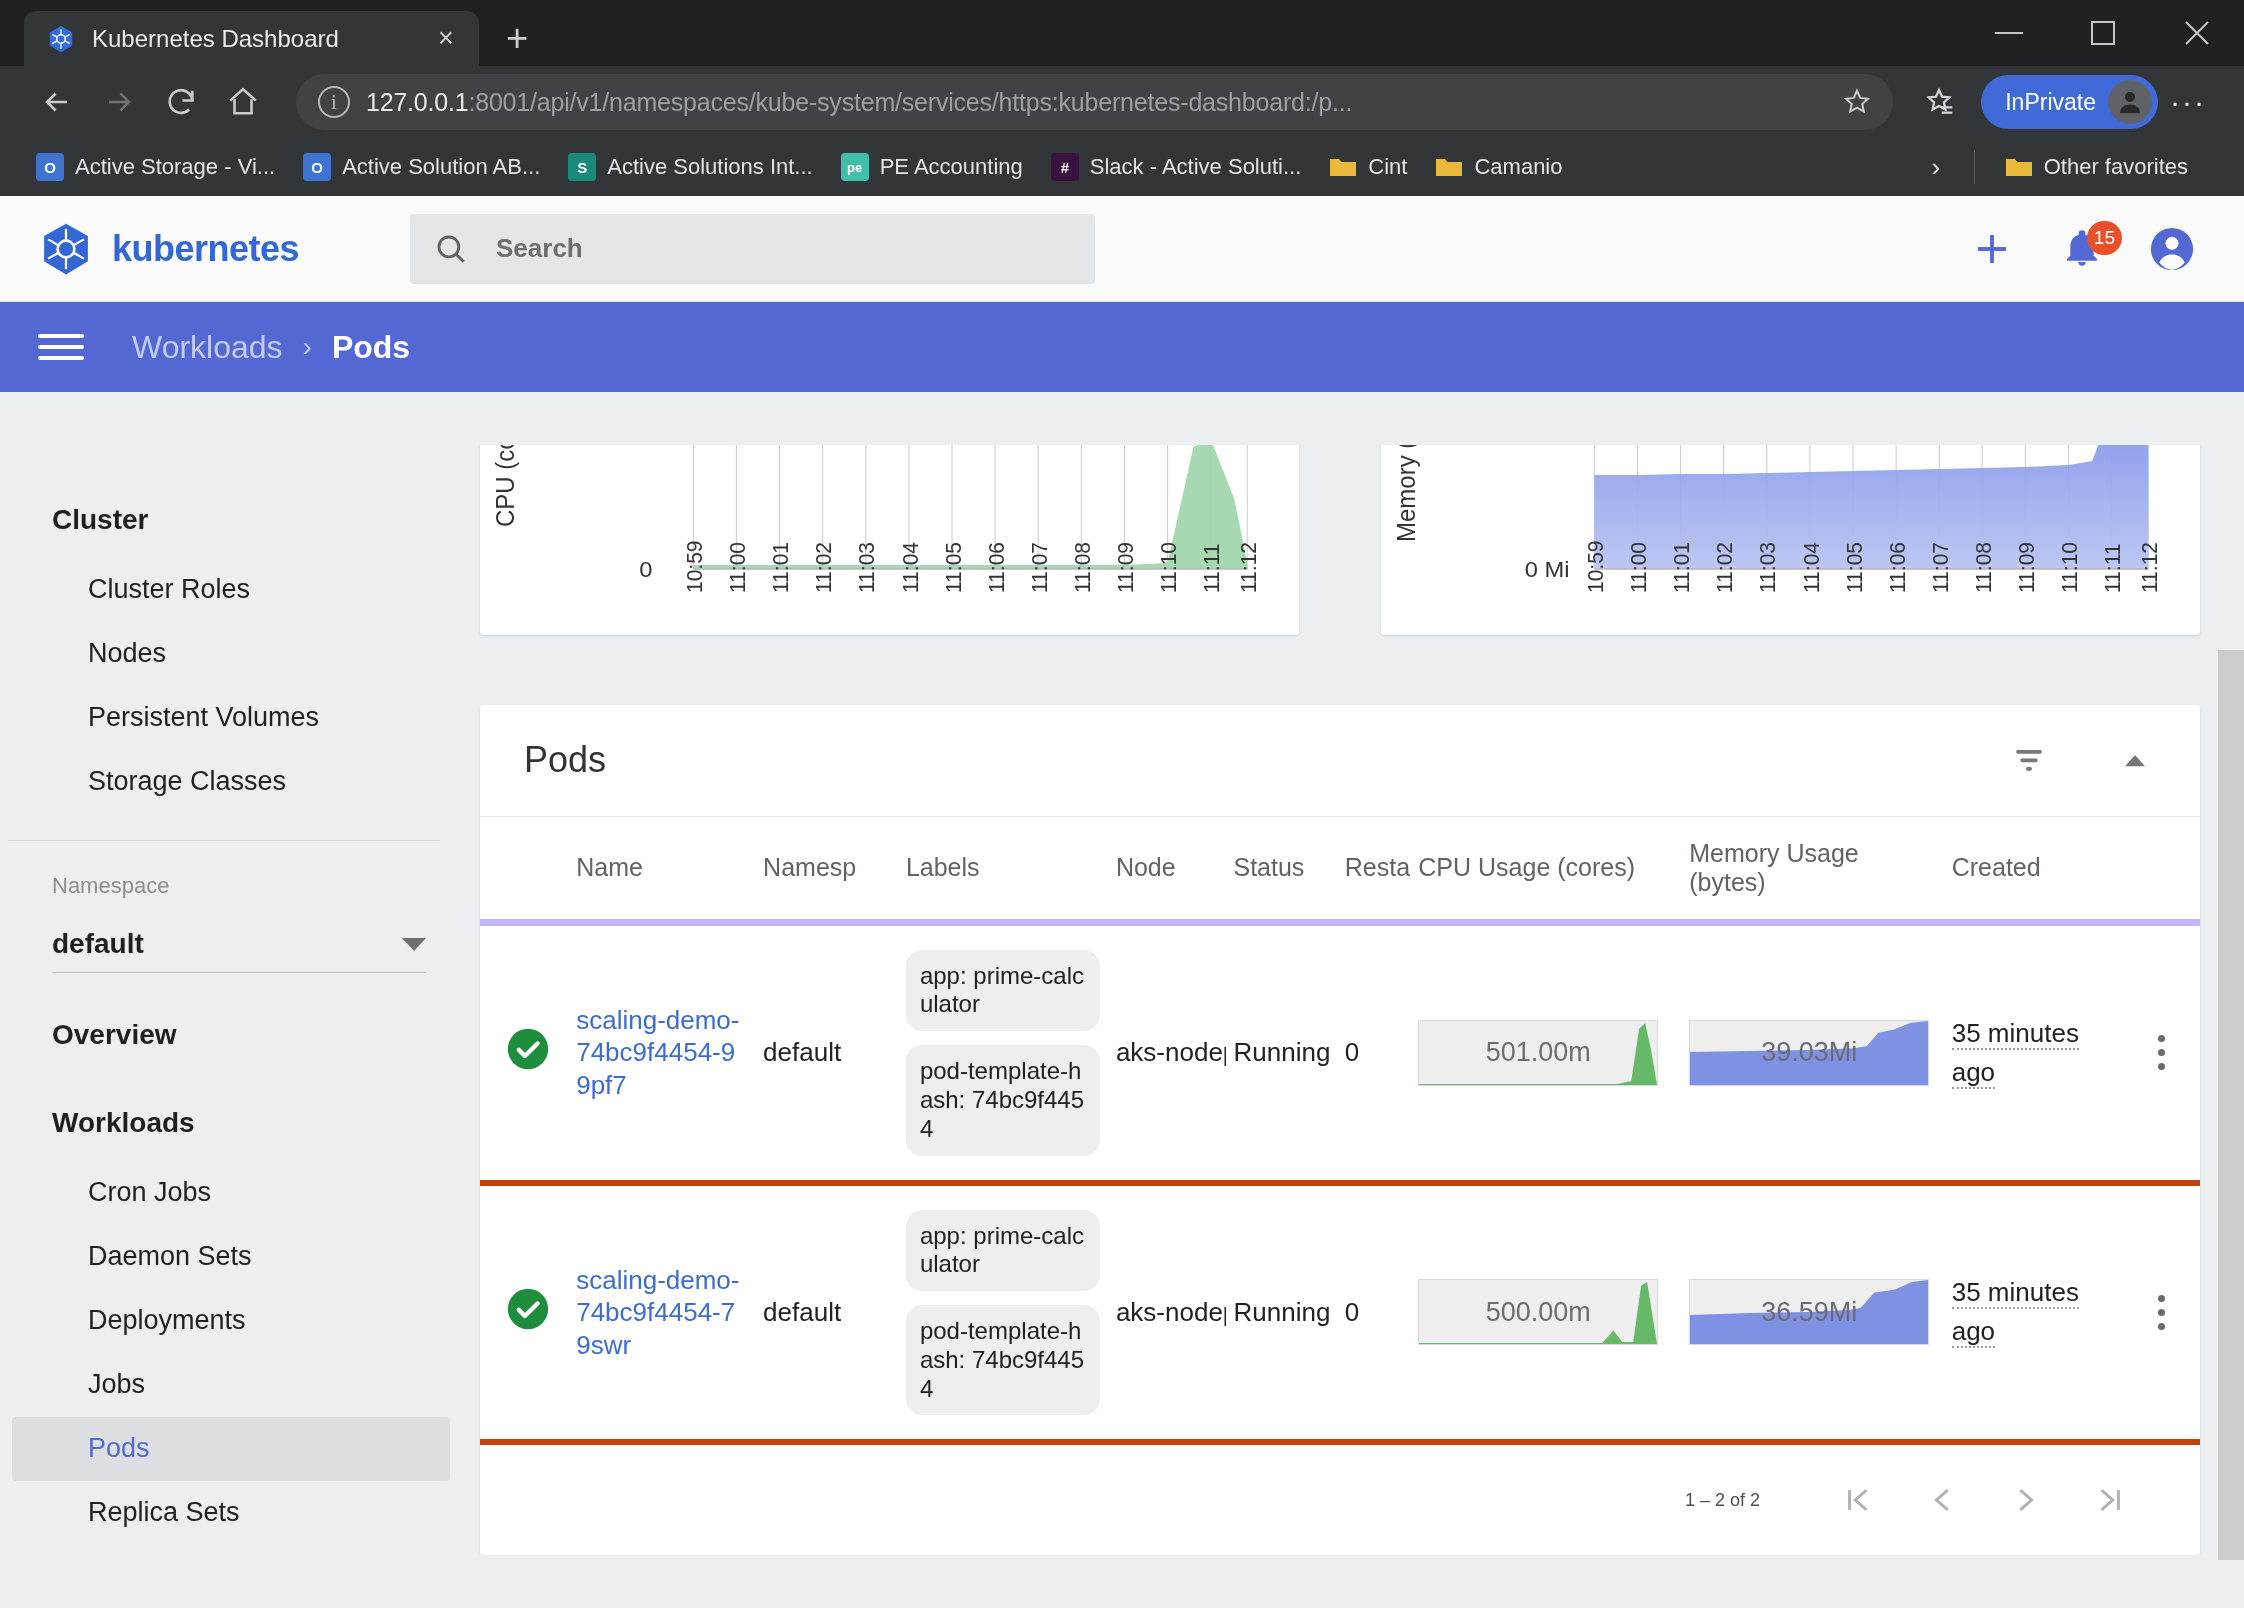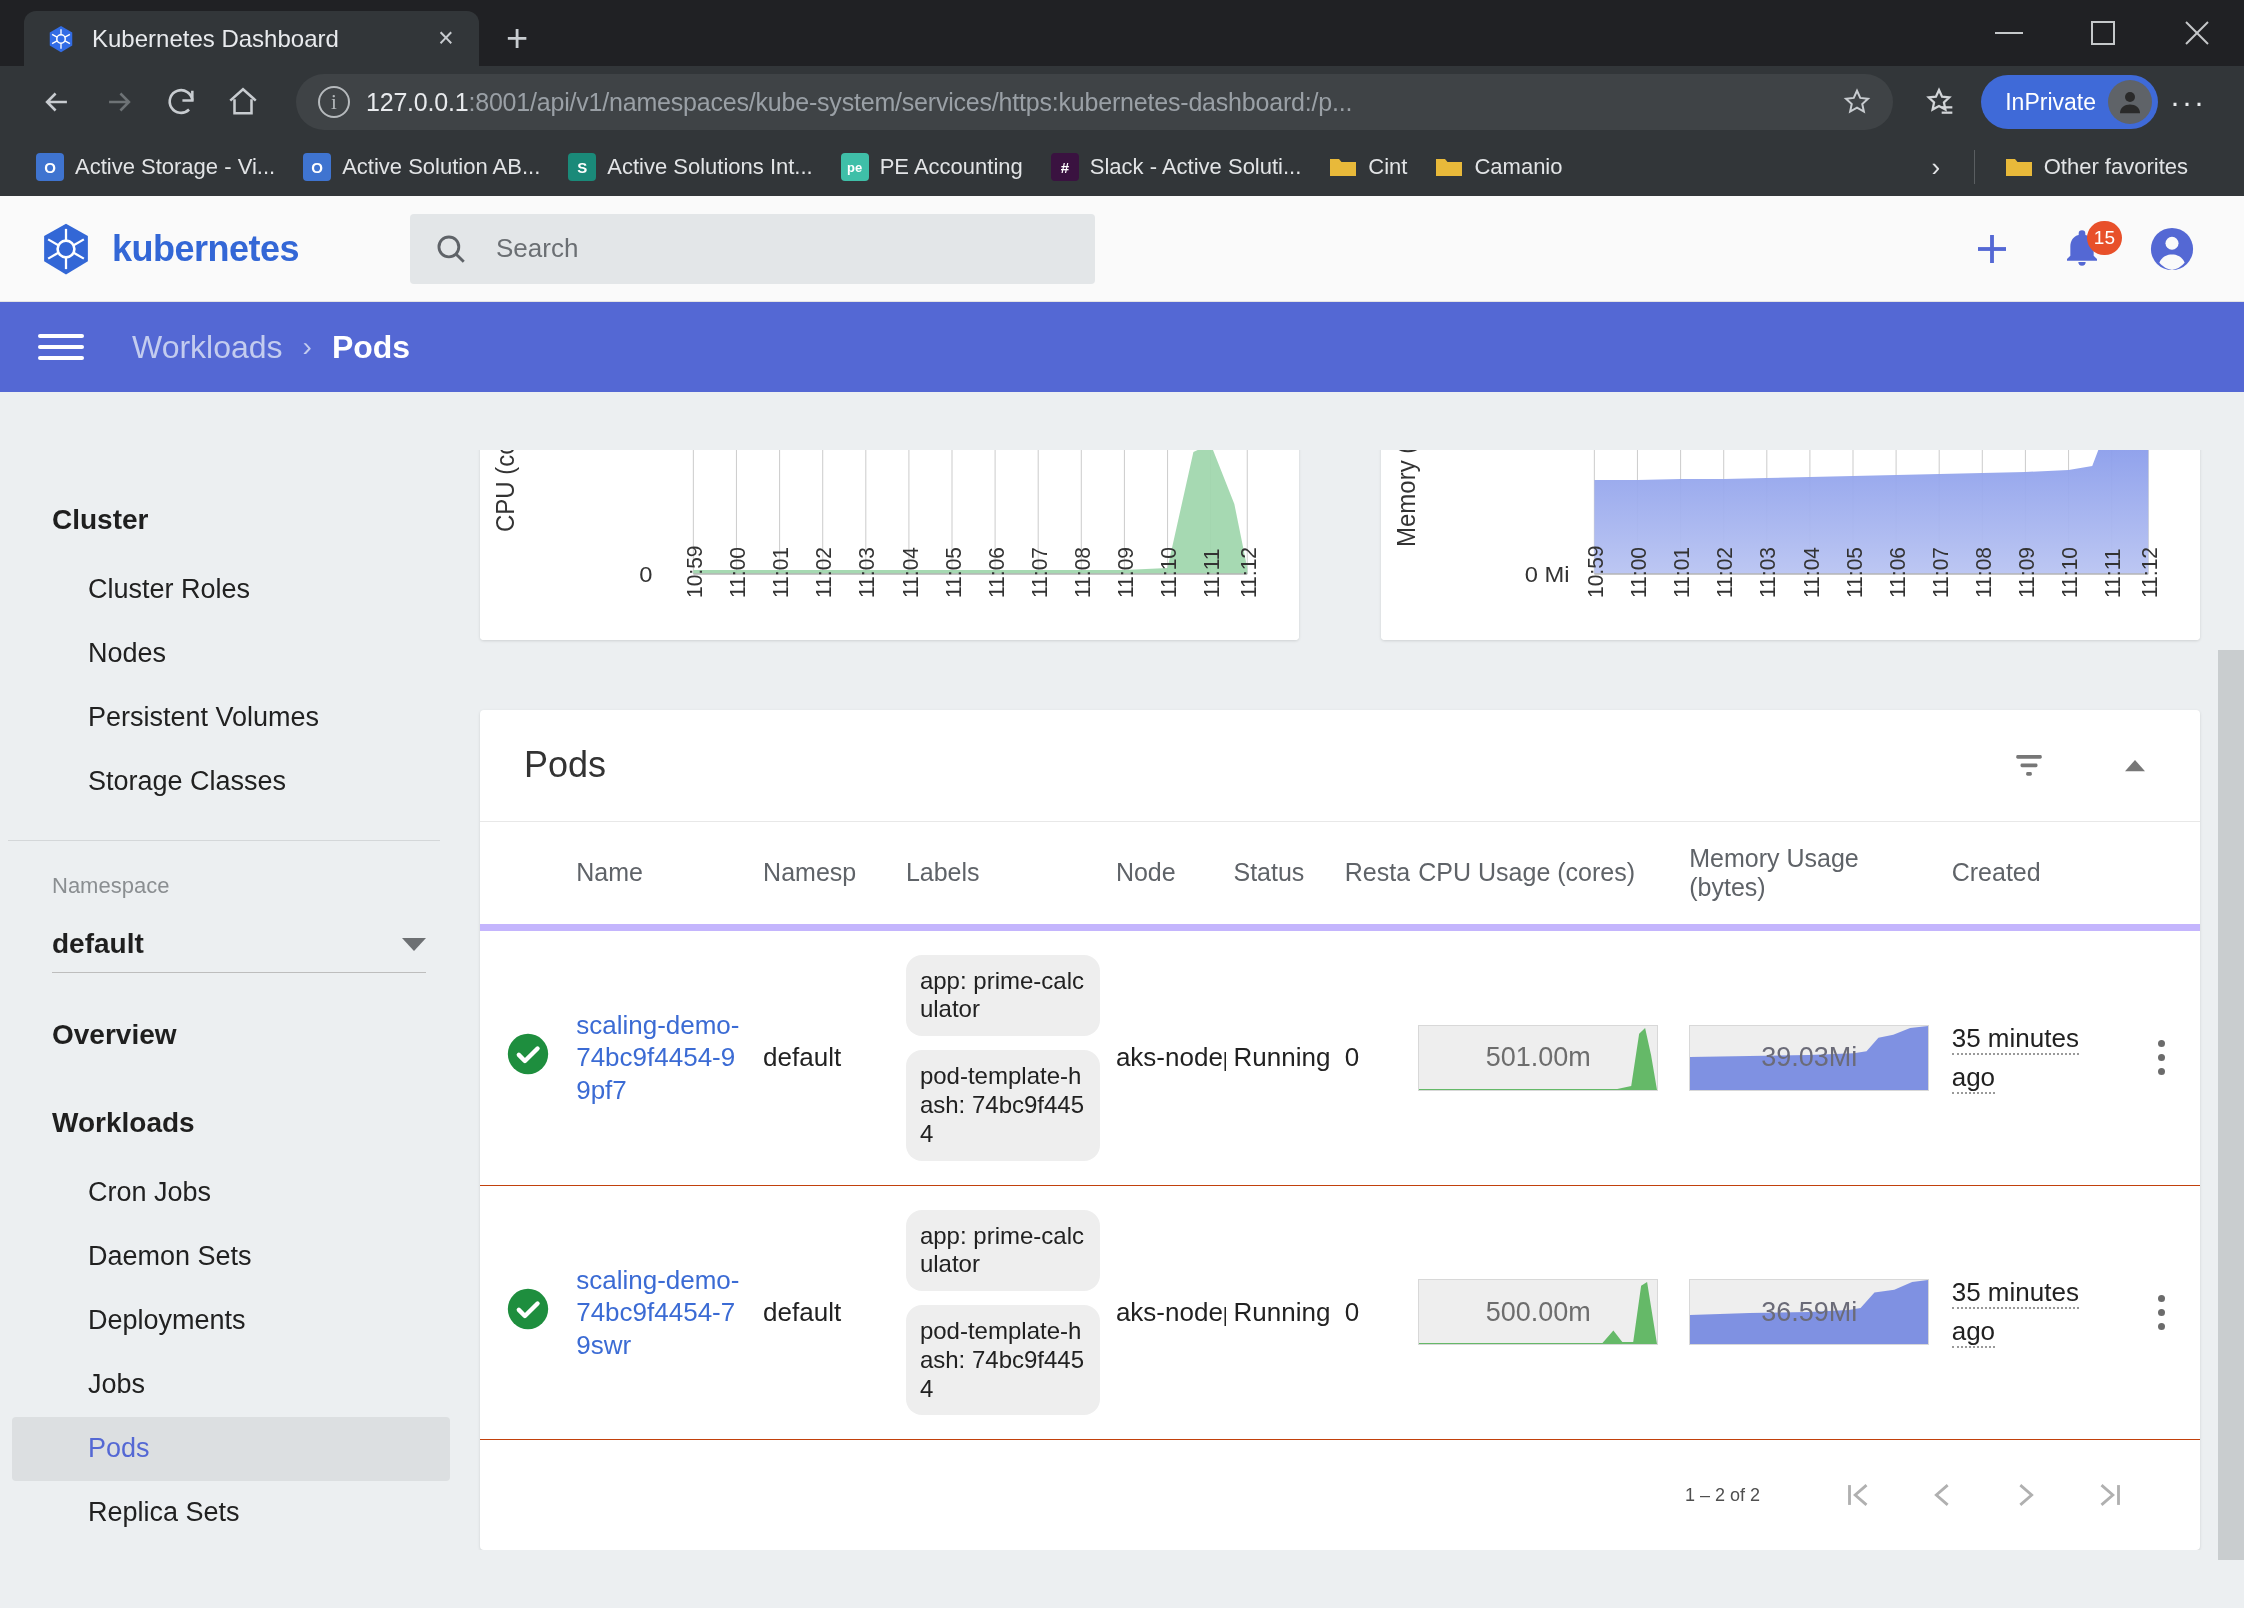--- a/index.html
+++ b/index.html
@@ -95,21 +95,21 @@
     padding: 0 30px 0 38px; flex: 0 0 106px; border-bottom: 1px solid #e4e4e4;
   }
   .k8s-logo { display: flex; align-items: center; gap: 18px; width: 300px; flex: 0 0 300px; }
   .k8s-logo-mark { width: 56px; height: 56px; flex: 0 0 56px; }
   .k8s-logo-text { color: #3367d6; font-size: 36px; font-weight: 700; letter-spacing: -0.5px; }
   .k8s-search {
     width: 685px; height: 70px; background: #e3e6e8; border-radius: 4px;
     display: flex; align-items: center; padding: 0 24px; gap: 28px; margin-left: 72px;
   }
   .k8s-search-ico { width: 34px; height: 34px; flex: 0 0 34px; color: #5f6368; }
-  .k8s-search-ph { color: #6b6f73; font-size: 26px; }
+  .k8s-search-ph { color: #6b6f73; font-size: 26px; font-weight: bold; }
   .k8s-header-actions { margin-left: auto; display: flex; align-items: center; gap: 42px; padding-right: 18px; }
   .hdr-icon { width: 48px; height: 48px; display: flex; align-items: center; justify-content: center; color: #5468d4; position: relative; }
   .bell-badge {
     position: absolute; right: -16px; top: -4px; min-width: 34px; height: 34px;
     background: #e8502a; border-radius: 17px; color: #fff; font-size: 19px;
     display: flex; align-items: center; justify-content: center; padding: 0 7px; font-weight: 500;
   }
 
   .k8s-toolbar {
     height: 90px; background: #5468d4; display: flex; align-items: center;
@@ -170,21 +170,21 @@
   .pc-ico { width: 46px; height: 46px; display: flex; align-items: center; justify-content: center; color: #777; }
 
   table.pods { width: 100%; border-collapse: collapse; table-layout: fixed; }
   table.pods th {
     font-size: 25px; color: #5f6368; font-weight: 400; text-align: left;
     padding: 22px 8px; vertical-align: middle; white-space: nowrap; overflow: hidden;
   }
   table.pods thead tr { border-bottom: 7px solid #c4b5fd; }
   table.pods td {
     font-size: 26px; color: #222; padding: 24px 8px; vertical-align: middle;
-    border-bottom: 1px solid #c2410c; overflow: hidden;
+    border-bottom: 6px solid #c2410c; overflow: hidden;
   }
   .col-ico { width: 84px; }
   .col-name { width: 178px; }
   .col-ns { width: 136px; }
   .col-labels { width: 200px; }
   .col-node { width: 112px; }
   .col-status { width: 106px; }
   .col-restarts { width: 70px; }
   .col-cpu { width: 258px; }
   .col-mem { width: 250px; }

